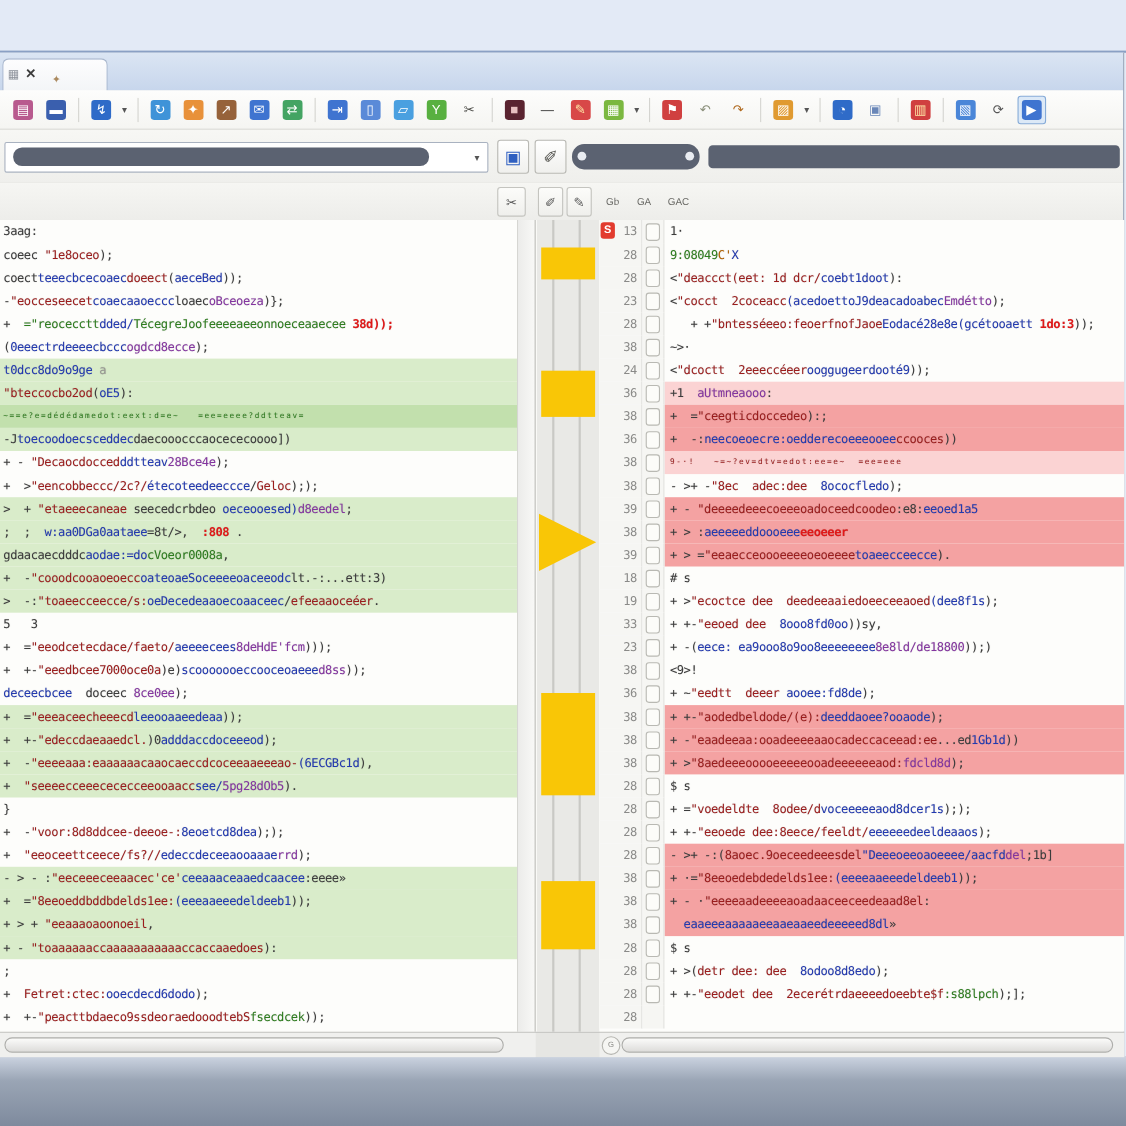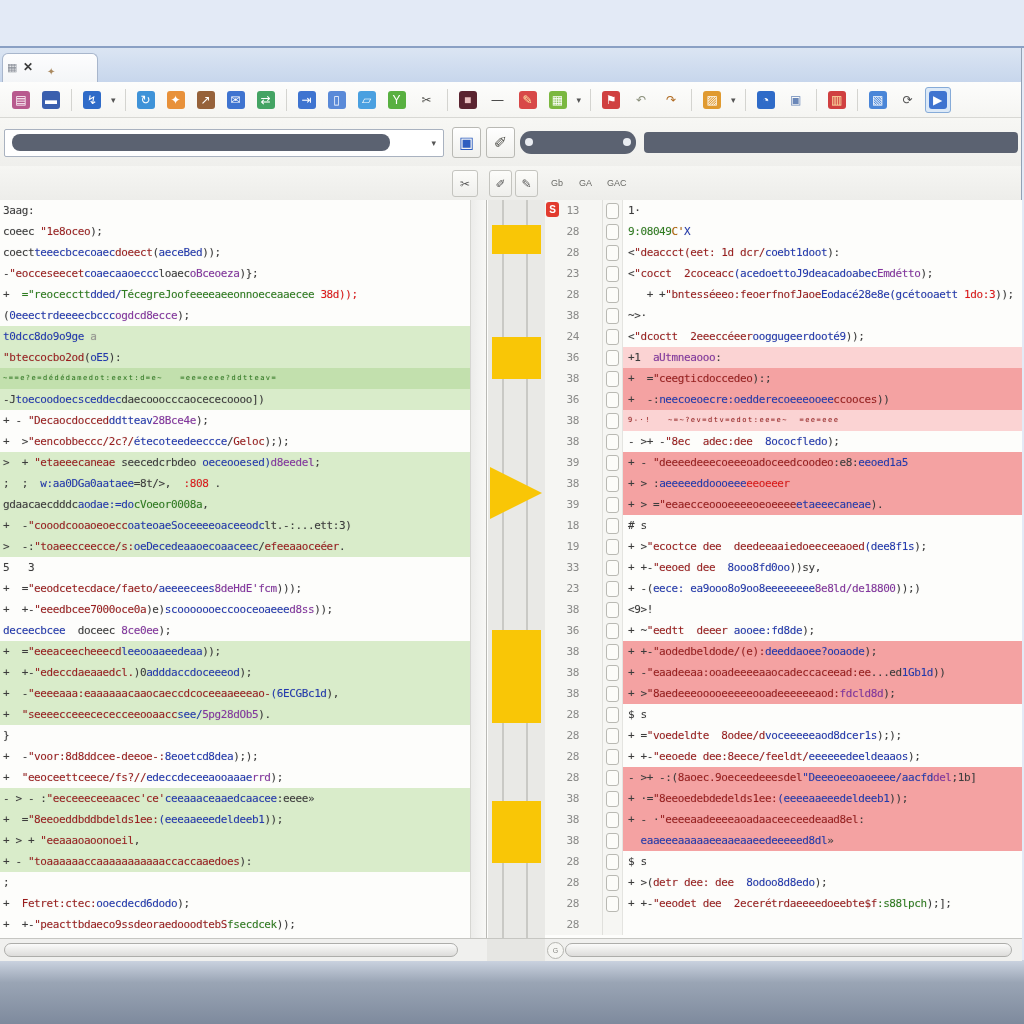--- a/index.html
+++ b/index.html
@@ -57,32 +57,32 @@
   .marker{position:absolute;left:4px;width:49px;background:#f9c606}
   .marker-arrow{position:absolute;left:2px;width:0;height:0;background:transparent;
        border-left:52px solid #f9c606;border-top:27px solid transparent;border-bottom:27px solid transparent}
   .right-pane{position:absolute;left:545px;top:0;width:477px;height:738px;overflow:hidden;background:#fdfdfb}
   .badge{position:absolute;left:1px;top:2px;width:13px;height:15px;background:#e23b2e;color:#fff;
        border-radius:3px;font-size:10px;text-align:center;line-height:15px;z-index:5;font-weight:bold}
   .code, .rnum{font-family:"DejaVu Sans Mono",monospace;font-size:11px;letter-spacing:-0.4px}
   .lrow{height:21px;line-height:21px;padding-left:3px;white-space:pre;overflow:hidden;
         text-shadow:0 0 1px rgba(80,80,80,.3)}
   .rrow{display:flex;height:21px}
-  .rnum{width:34px;text-align:right;padding-right:23px;color:#8a8a88;line-height:21px;
+  .rnum{width:34px;text-align:right;padding-right:4px;color:#8a8a88;line-height:21px;
         background:#f6f6f3;border-right:1px solid #e0e0dc;flex:none}
   .ricon{width:19px;background:#f6f6f3;border-right:1px solid #e4e4e0;position:relative;flex:none}
   .ricon i{position:absolute;left:3px;top:3px;width:11px;height:14px;border:1px solid #b9b9b3;
         border-radius:3px;background:#fcfcf9;display:block}
   .rcode{flex:1;line-height:21px;padding-left:5px;white-space:pre;overflow:hidden;
         text-shadow:0 0 1px rgba(80,80,80,.3)}
   .hl-g1{background:#d9ecca}.hl-g2{background:#c2e0ad}
   .hl-r1{background:#fbd3d3}.hl-r2{background:#f4a2a2}
   .sq{font-size:7px;letter-spacing:1.5px}
   .tk-d{color:#3c3c3c}.tk-r{color:#9b1c1c}.tk-b{color:#2239b0}.tk-g{color:#2e7d1f}
-  .tk-m{color:#8435a0}.tk-o{color:#b06000}.tk-e{color:#e01818;font-weight:normal}.tk-gy{color:#979792}
+  .tk-m{color:#8435a0}.tk-o{color:#b06000}.tk-e{color:#e01818;font-weight:bold}.tk-gy{color:#979792}
   
   .scrollrow{position:absolute;left:0;top:890px;width:1022px;height:22px;background:#e6e6e3;border-top:1px solid #c6c6c2}
   .hs-track{position:absolute;top:0;height:22px;background:#f0f0ee}
   .hs-thumb{position:absolute;top:4px;height:12px;background:linear-gradient(#fbfbfa,#dddcda);
        border:1px solid #adadaa;border-radius:7px}
   .hs-circle{position:absolute;left:2px;top:3px;width:15px;height:15px;border:1px solid #b5b5b0;
        border-radius:50%;background:#f6f6f3;font-size:7px;color:#8a8a86;text-align:center;line-height:15px}
 </style>
 </head>
 <body>
@@ -377,21 +377,21 @@
             <div class="ricon">
               <i></i>
             </div>
             <div class="rcode hl-r2"><span class="tk-d">+ &gt; :</span><span class="tk-b">aeeeeeddoooeee</span><span class="tk-e">eeoeeer</span></div>
           </div>
           <div class="rrow">
             <div class="rnum">39</div>
             <div class="ricon">
               <i></i>
             </div>
-            <div class="rcode hl-r2"><span class="tk-d">+ &gt; =</span><span class="tk-r">"eeaecceoooeeeeoeoeeee</span><span class="tk-b">etaeeecaneae</span><span class="tk-d">).</span></div>
+            <div class="rcode hl-r2"><span class="tk-d">+ &gt; =</span><span class="tk-r">"eeaecceoooeeeeoeoeeee</span><span class="tk-b">toaeecceecce</span><span class="tk-d">).</span></div>
           </div>
           <div class="rrow">
             <div class="rnum">18</div>
             <div class="ricon">
               <i></i>
             </div>
             <div class="rcode"><span class="tk-d"># s</span></div>
           </div>
           <div class="rrow">
             <div class="rnum">19</div>

